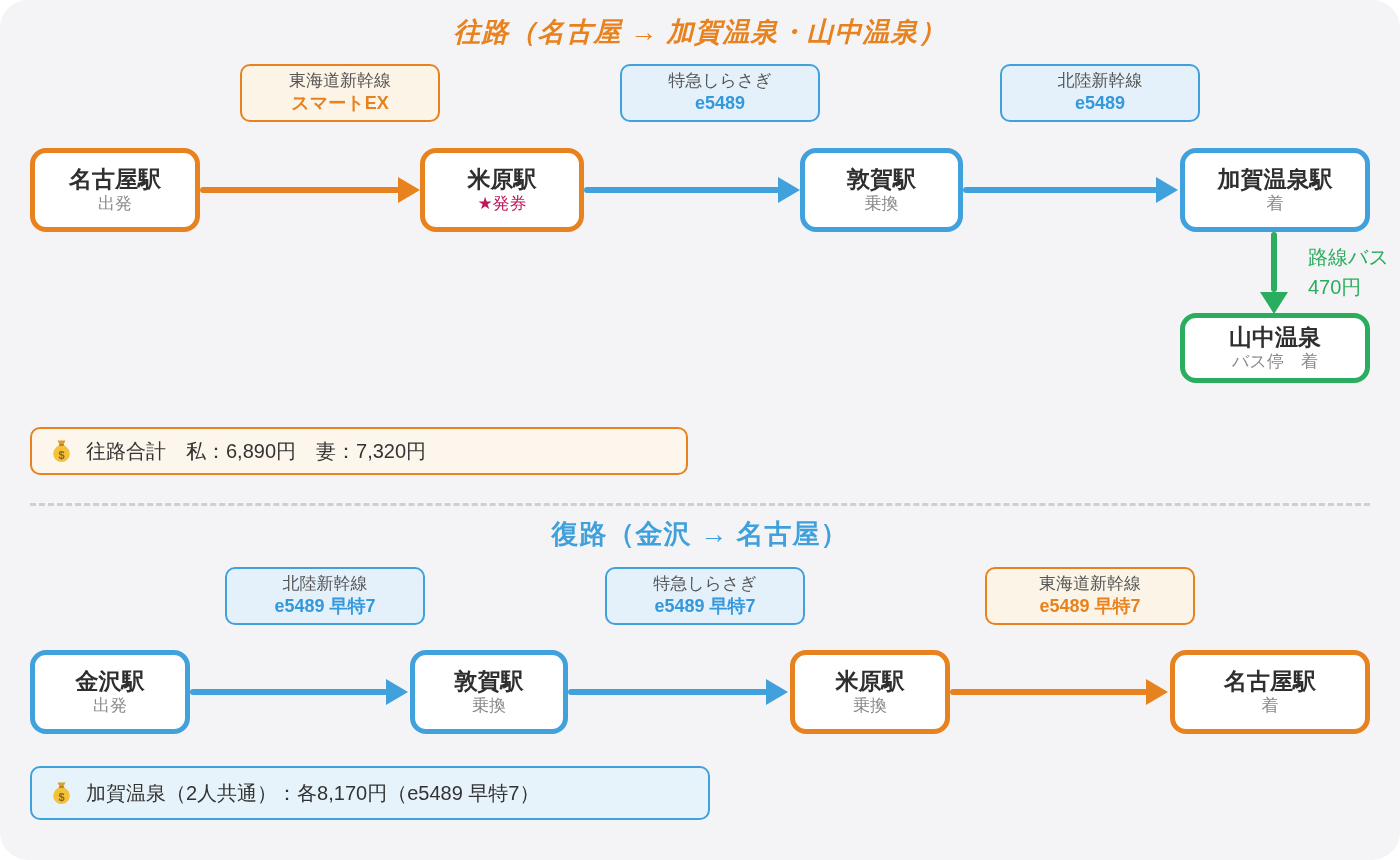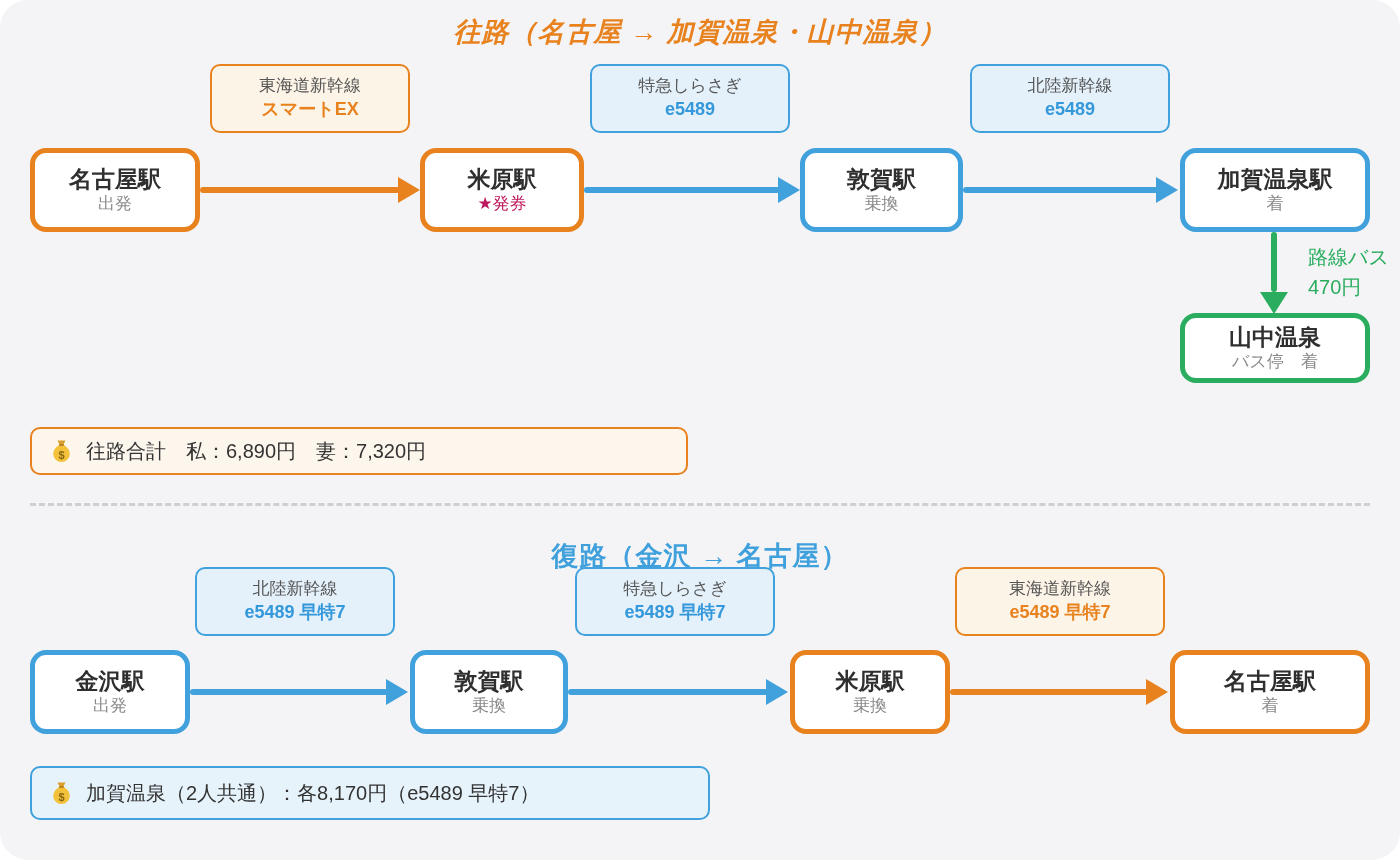--- a/index.html
+++ b/index.html
@@ -11,22 +11,22 @@
 
   .station{position:absolute;height:84px;background:#ffffff;border-radius:16px;box-sizing:border-box;
            display:flex;flex-direction:column;align-items:center;justify-content:center;gap:3px;}
   .station.orange{border:5px solid #E8821E;}
   .station.blue{border:5px solid #41A1DC;}
   .station.green{border:5px solid #2AAD5E;}
   .st-name{font-size:23px;font-weight:800;color:#2F2F2F;line-height:1.15;}
   .st-sub{font-size:17px;color:#8A8A8A;line-height:1.1;}
   .st-sub.red{color:#be185d;}
 
-  .leg{position:absolute;height:69px;border-radius:10px;box-sizing:border-box;
-       display:flex;flex-direction:column;align-items:center;justify-content:center;gap:4px;}
+  .leg{position:absolute;height:58px;border-radius:10px;box-sizing:border-box;
+       display:flex;flex-direction:column;align-items:center;justify-content:center;gap:4px;margin-left:30px;}
   .leg.orange{background:#FDF4E8;border:2px solid #E8821E;}
   .leg.blue{background:#E4F1FA;border:2px solid #41A1DC;}
   .leg-line{font-size:17px;color:#555555;line-height:1.1;}
   .leg-ticket{font-size:18px;font-weight:800;line-height:1.1;}
   .leg.orange .leg-ticket{color:#E8821E;}
   .leg.blue .leg-ticket{color:#3498DB;}
 
   .hline{position:absolute;height:6px;border-radius:3px;}
   .hline.orange{background:#E8821E;}
   .hline.blue{background:#41A1DC;}
@@ -108,21 +108,21 @@
         <path d="M9.5 5.5 h4 l3.5 3 a8.3 8.3 0 1 1 -11 0 Z" fill="#F3C13A"></path>
         <path d="M9.3 5 h4.4 v2 h-4.4 Z" fill="#B9821F"></path>
         <text x="11.5" y="19.5" text-anchor="middle" font-size="11" font-weight="bold" fill="#8A6714">$</text>
       </svg>
     </span>
     <span>往路合計　私：6,890円　妻：7,320円</span>
   </div>
 
   <div class="divider" style="left:30px;top:503px;width:1340px;"></div>
 
-  <div class="title blue" style="top:538px;">復路（金沢 → 名古屋）</div>
+  <div class="title blue" style="top:516px;">復路（金沢 → 名古屋）</div>
 
   <div class="leg blue" style="left:195px;top:567px;width:200px;">
     <div class="leg-line">北陸新幹線</div>
     <div class="leg-ticket">e5489 早特7</div>
   </div>
   <div class="leg blue" style="left:575px;top:567px;width:200px;">
     <div class="leg-line">特急しらさぎ</div>
     <div class="leg-ticket">e5489 早特7</div>
   </div>
   <div class="leg orange" style="left:955px;top:567px;width:210px;">

